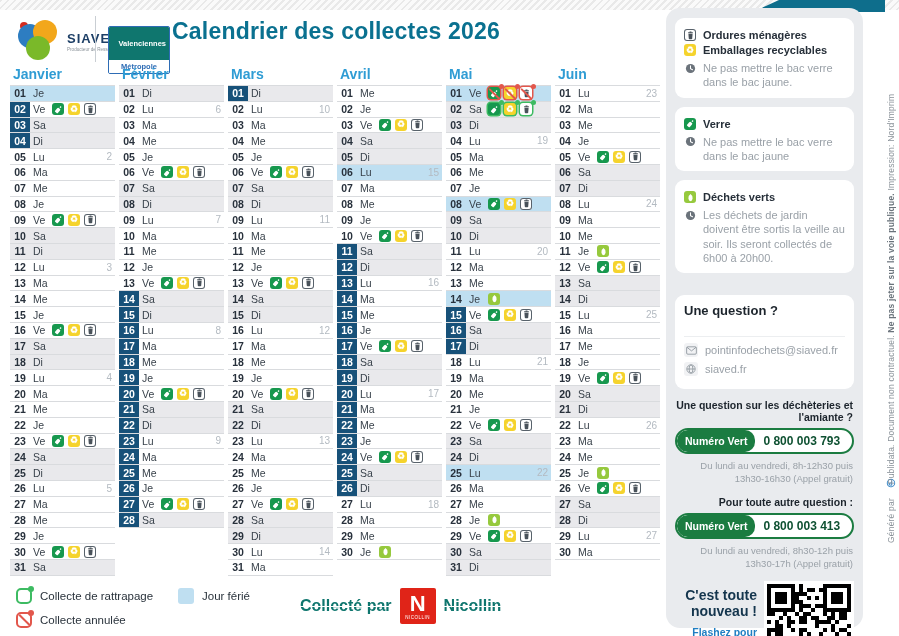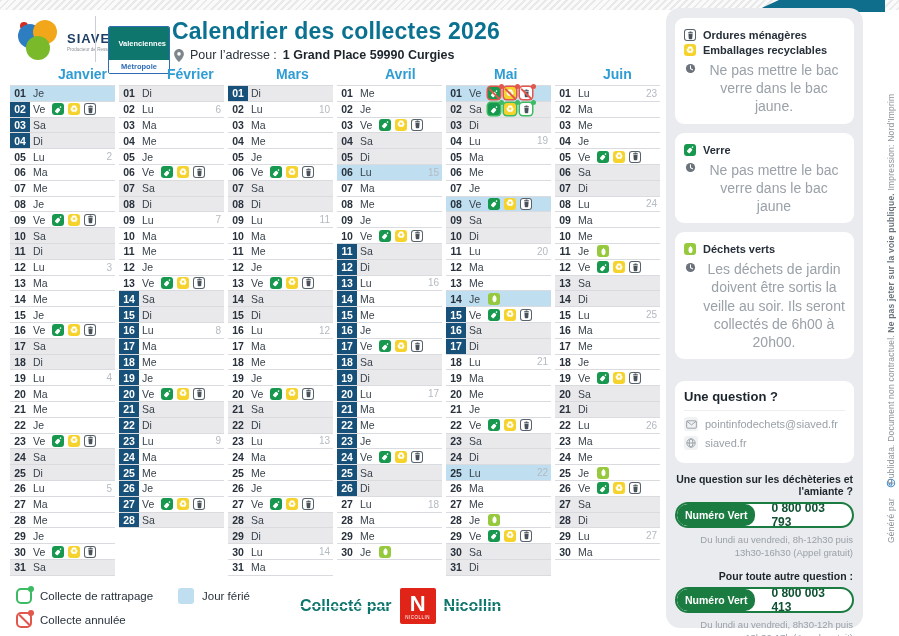--- a/index.html
+++ b/index.html
@@ -23,21 +23,21 @@
   .s-text .tg{font-size:4.6px;color:#8a9299;margin-top:1px;}
   .hdr-div{position:absolute;left:95px;top:6px;width:1px;height:46px;background:#c9ced3;}
   .vm{position:absolute;left:108px;top:16px;width:60px;border:1px solid #2e6cb5;border-radius:2px;overflow:hidden;}
   .vm .t{background:#0f766e;color:#fff;font-size:7.5px;font-weight:bold;text-align:right;padding:12px 3px;}
   .vm .b{background:#fff;color:#2e6cb5;font-size:7.5px;font-weight:bold;text-align:center;padding:2px 3px;}
   .page-title{position:absolute;left:172px;top:8px;font-size:23px;font-weight:bold;color:#0a7190;letter-spacing:.2px;}
   .addr-line{position:absolute;left:174px;top:38px;display:flex;align-items:center;gap:6px;font-size:12.5px;color:#2a333c;}
   .addr-line b{color:#1c242c;}
   
   .cal{position:absolute;left:10px;top:66px;width:650px;display:grid;grid-template-columns:repeat(6,1fr);gap:4px;align-items:start;}
-  .mh{font-size:14px;font-weight:bold;color:#2f9cd4;padding:0 0 3px 3px;margin-left:45px;}
+  .mh{font-size:14px;font-weight:bold;color:#2f9cd4;padding:0 0 3px 3px;}
   .days{border-bottom:1px solid #d9dbde;}
   .day{display:flex;align-items:center;height:15.8px;box-sizing:border-box;border-top:1px solid #d9dbde;padding-right:3px;font-size:10.5px;}
   .day.we{background:#e9e9ec;}
   .day.ferie{background:#bfdff1;}
   .num{width:20px;height:100%;display:flex;align-items:center;justify-content:center;font-weight:bold;color:#28313c;font-size:10.5px;}
   .num.vac{background:#175179;color:#fff;}
   .ab{width:19px;margin-left:3px;color:#39424b;}
   .ics{display:flex;gap:4px;align-items:center;}
   .icw{position:relative;width:12px;height:12px;border-radius:3px;display:inline-flex;align-items:center;justify-content:center;}
   .ic-verre{background:#17984e;}
@@ -65,29 +65,29 @@
   .sq-ann .cslash{position:absolute;left:-1px;top:5px;width:15px;height:2px;background:#e2574c;transform:rotate(45deg);}
   .nicollin{position:absolute;left:300px;top:588px;display:flex;align-items:center;gap:8px;}
   .nic-txt{font-size:16px;font-weight:bold;color:#0f766e;text-decoration:line-through;text-decoration-thickness:1px;text-decoration-color:#fff;}
   .nic-logo{width:36px;height:36px;background:#e02418;color:#fff;display:flex;flex-direction:column;align-items:center;justify-content:center;border-radius:2px;}
   .nic-logo .N{font-size:22px;font-weight:bold;line-height:1;}
   .nic-logo .cap{font-size:4.5px;letter-spacing:.5px;}
   
   .sidebar{position:absolute;left:666px;top:8px;width:197px;height:620px;background:#e9ebee;border-radius:14px;box-sizing:border-box;padding:10px 9px;}
   .card{background:#fff;border-radius:9px;padding:8px 9px;margin-bottom:9px;}
   .wt-row{display:flex;align-items:center;gap:7px;font-size:11px;font-weight:bold;color:#262f39;margin:3px 0;}
-  .note-row{display:flex;gap:7px;font-size:14px;color:#9aa1a8;margin-top:5px;line-height:1.3;text-align:center;}
+  .note-row{display:flex;gap:7px;font-size:11px;color:#9aa1a8;margin-top:5px;line-height:1.3;}
   .note-row .icw{flex:0 0 auto;margin-top:1px;}
-  .q-title{font-size:13px;font-weight:bold;color:#1c242c;padding-bottom:6px;border-bottom:1px solid #eceef0;margin-bottom:6px;}
+  .q-title{font-size:13px;font-weight:bold;color:#1c242c;padding-bottom:18px;border-bottom:1px solid #eceef0;margin-bottom:6px;}
   .q-row{display:flex;align-items:center;gap:7px;font-size:11px;color:#9aa1a8;margin:5px 0;}
   .q-ic{width:14px;height:14px;background:#f1f2f4;border-radius:3px;display:flex;align-items:center;justify-content:center;}
   .side-h{font-size:10.5px;font-weight:bold;color:#1c242c;text-align:right;margin:10px 1px 5px;}
   .pill{display:flex;align-items:center;border:2px solid #1b7c41;border-radius:14px;background:#fff;height:22px;overflow:hidden;}
   .pill .l{background:#1b7c41;color:#fff;font-weight:bold;font-size:10.5px;display:flex;align-items:center;align-self:stretch;padding:0 8px;border-radius:10px;}
-  .pill .r{flex:1;text-align:left;padding:0 8px;color:#0f5132;font-weight:bold;font-size:12px;margin-left:8px;}
+  .pill .r{flex:1;text-align:left;padding:0 8px;color:#0f5132;font-weight:bold;font-size:12px;}
   .hours{font-size:9.5px;color:#9aa1a8;text-align:right;margin:6px 1px 2px;line-height:1.35;}
   .newblock{display:flex;gap:7px;margin-top:10px;align-items:flex-start;}
   .newblock .txt{flex:1;text-align:right;padding-top:6px;}
   .nb-title{font-size:14px;font-weight:bold;color:#14354d;line-height:1.15;}
   .nb-sub{font-size:10.5px;font-weight:bold;color:#1f7ec2;margin-top:7px;line-height:1.3;}
   .qr{display:grid;grid-template-columns:repeat(21,4px);grid-auto-rows:4px;background:#fff;padding:3px;}
   .qr i{display:block;}
   .qr i.b{background:#000;}
   
   .edge{position:absolute;right:1px;top:0;height:636px;width:15px;writing-mode:vertical-rl;transform:rotate(180deg);
@@ -113,29 +113,20 @@
       <div class="nm">SIAVED</div>
       <div class="tg">Producteur de Ressources</div>
     </div>
   </div>
   <div class="hdr-div"></div>
   <div class="vm">
     <div class="t">Valenciennes</div>
     <div class="b">Métropole</div>
   </div>
   <div class="page-title">Calendrier des collectes 2026</div>
-  <div class="addr-line">
-    <span style="display:inline-flex;">
-      <svg viewBox="0 0 12 16" width="10" height="13" fill="#7d868d">
-          <path d="M6 0C2.7 0 0 2.7 0 6c0 4.5 6 10 6 10s6-5.5 6-10C12 2.7 9.3 0 6 0zm0 8.2A2.2 2.2 0 1 1 6 3.8a2.2 2.2 0 0 1 0 4.4z"></path>
-        </svg>
-    </span>
-    <span>Pour l’adresse :</span>
-    <b>1 Grand Place 59990 Curgies</b>
-  </div>
 </div>
 
 <div class="cal" id="months-grid">
     <div>
       <div class="mh">Janvier</div>
       <div class="days">
         <div class="day ferie">
           <span class="num">01</span>
           <span class="ab">Je</span>
           <span class="ics"></span>

